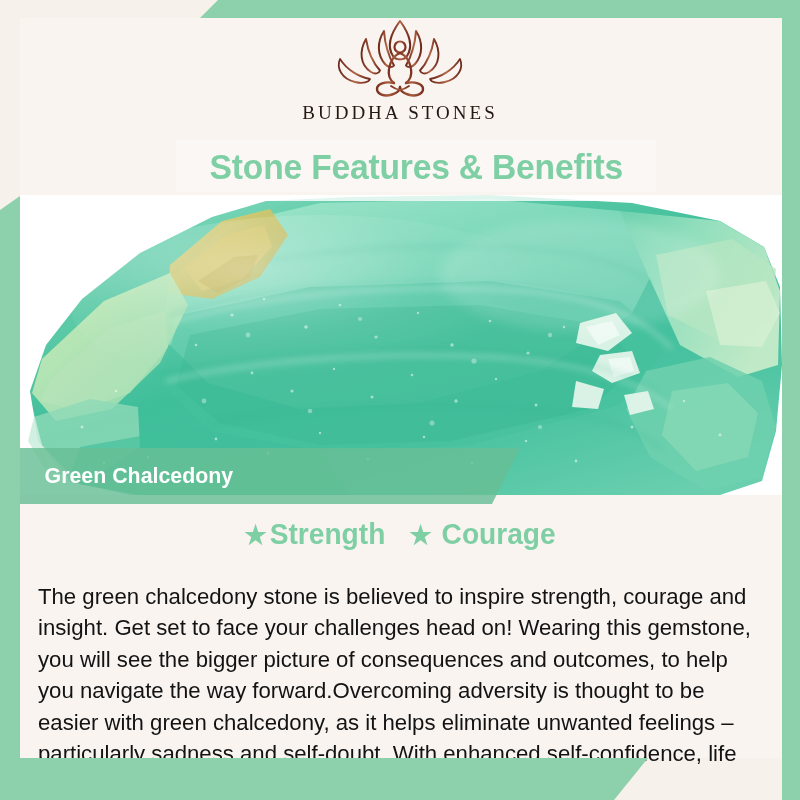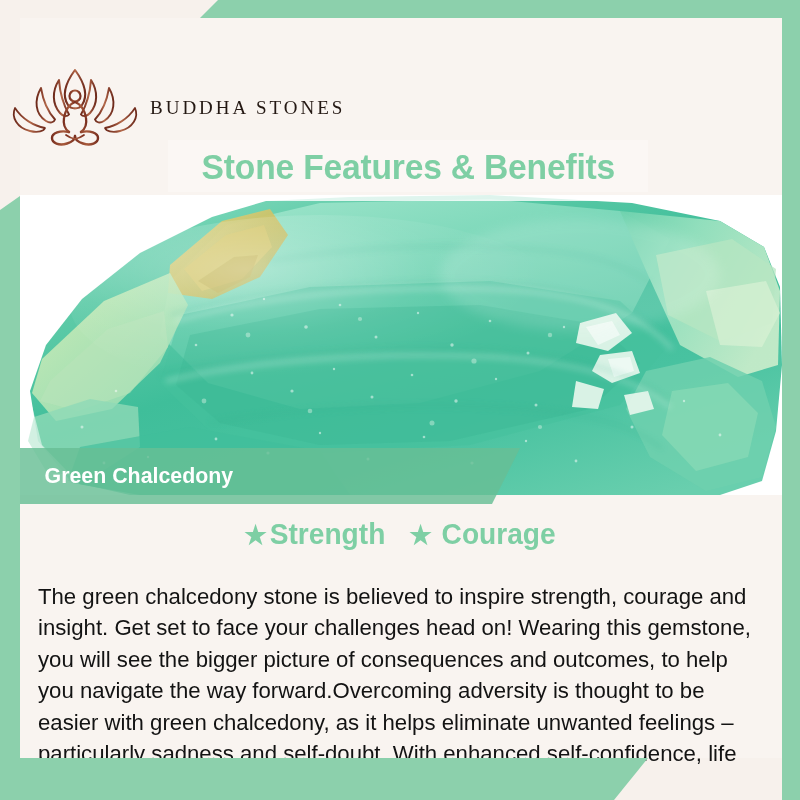--- a/index.html
+++ b/index.html
@@ -87,20 +87,21 @@
 
   
   .header {
     position: absolute;
     left: 0;
     top: 0;
     width: 800px;
     height: 196px;
     z-index: 4;
     display: flex;
+    flex-direction: column;
     align-items: center;
     justify-content: flex-start;
     padding-top: 16px;
     box-sizing: border-box;
   }
   .logo-mark {
     width: 150px;
     height: 82px;
     display: block;
   }
@@ -110,21 +111,21 @@
     font-size: 19px;
     letter-spacing: 3.0px;
     color: #241813;
     font-weight: 400;
     white-space: nowrap;
   }
 
   
   .title-banner {
     position: absolute;
-    left: 168px;
+    left: 176px;
     top: 140px;
     width: 480px;
     height: 52px;
     background: #FBF7F4;
     z-index: 5;
     display: flex;
     align-items: center;
     justify-content: center;
   }
   .title-text {

